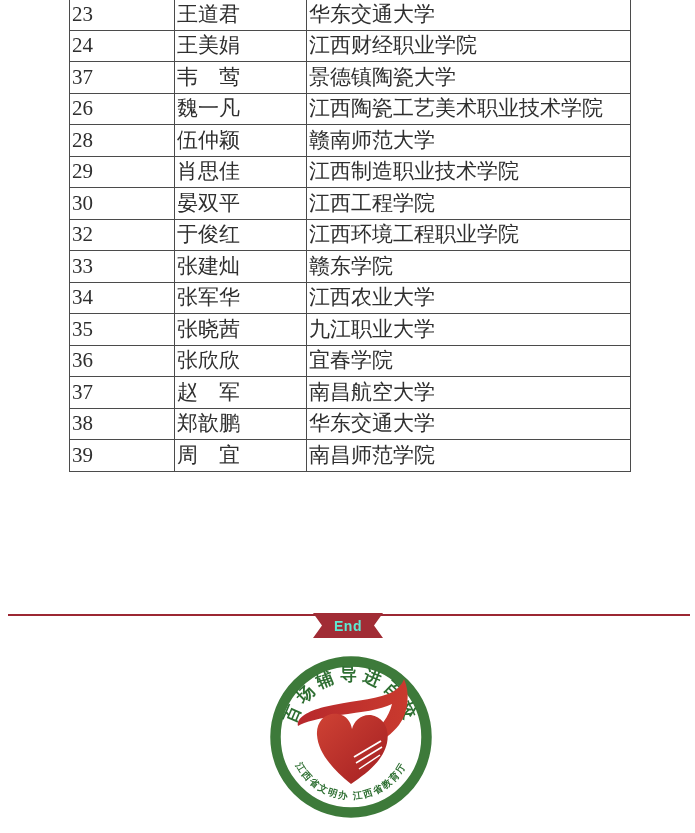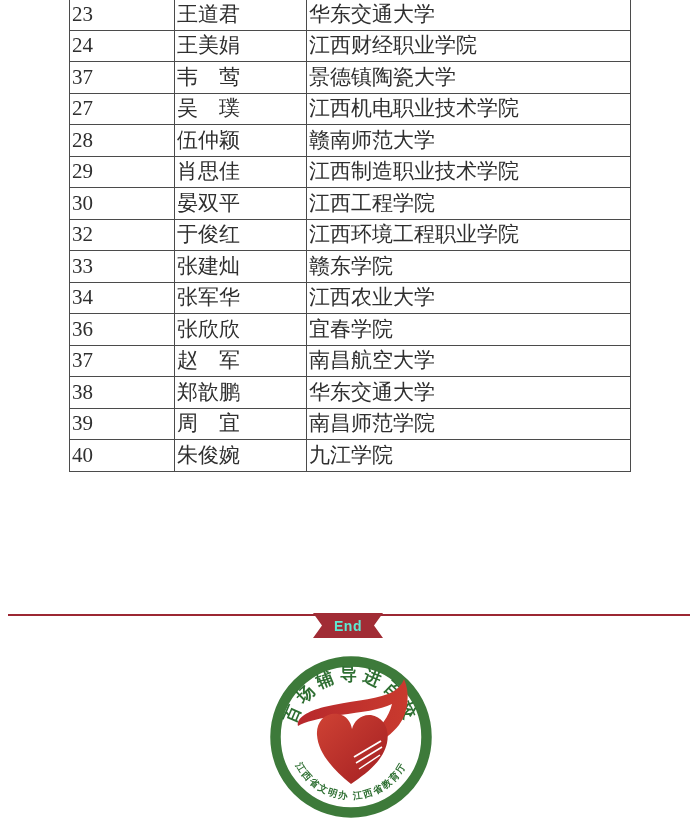--- a/index.html
+++ b/index.html
@@ -81,26 +81,26 @@
     <td>王美娟</td>
     <td>江西财经职业学院</td>
   </tr>
 
   <tr>
     <td>37</td>
     <td>韦　莺</td>
     <td>景德镇陶瓷大学</td>
   </tr>
 
-
-  <tr>
-    <td>27</td>
-    <td>吴　璞</td>
-    <td>江西机电职业技术学院</td>
-  </tr>
+  <tr>
+    <td>26</td>
+    <td>魏一凡</td>
+    <td>江西陶瓷工艺美术职业技术学院</td>
+  </tr>
+
 
   <tr>
     <td>28</td>
     <td>伍仲颖</td>
     <td>赣南师范大学</td>
   </tr>
 
   <tr>
     <td>29</td>
     <td>肖思佳</td>
@@ -125,20 +125,25 @@
     <td>张建灿</td>
     <td>赣东学院</td>
   </tr>
 
   <tr>
     <td>34</td>
     <td>张军华</td>
     <td>江西农业大学</td>
   </tr>
 
+  <tr>
+    <td>35</td>
+    <td>张晓茜</td>
+    <td>九江职业大学</td>
+  </tr>
 
   <tr>
     <td>36</td>
     <td>张欣欣</td>
     <td>宜春学院</td>
   </tr>
 
   <tr>
     <td>37</td>
     <td>赵　军</td>
@@ -150,25 +155,20 @@
     <td>郑歆鹏</td>
     <td>华东交通大学</td>
   </tr>
 
   <tr>
     <td>39</td>
     <td>周　宜</td>
     <td>南昌师范学院</td>
   </tr>
 
-  <tr>
-    <td>40</td>
-    <td>朱俊婉</td>
-    <td>九江学院</td>
-  </tr>
 </tbody>
   </table>
 </div>
 
 <div class="divider-line"></div>
 <div class="end-badge">
   <span>End</span>
 </div>
 
 <div class="logo">

